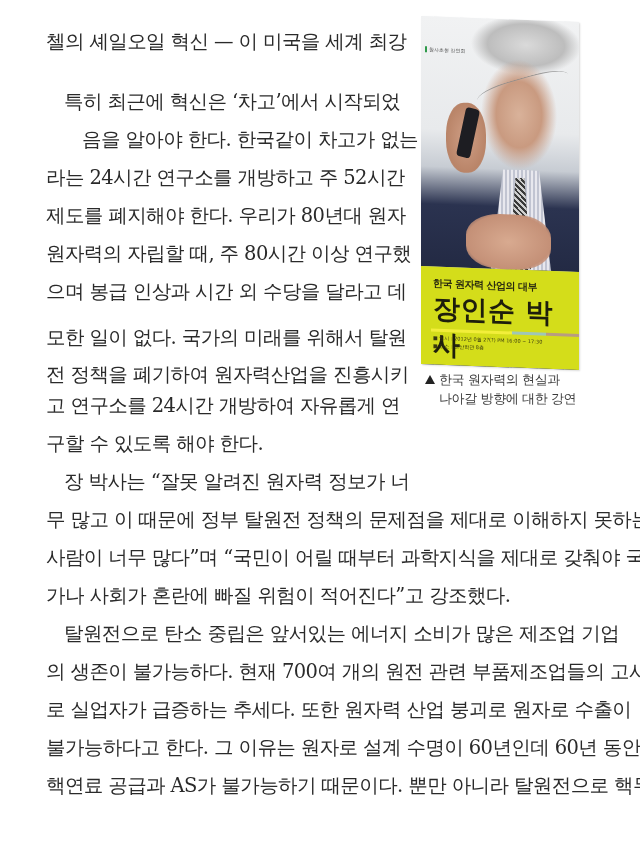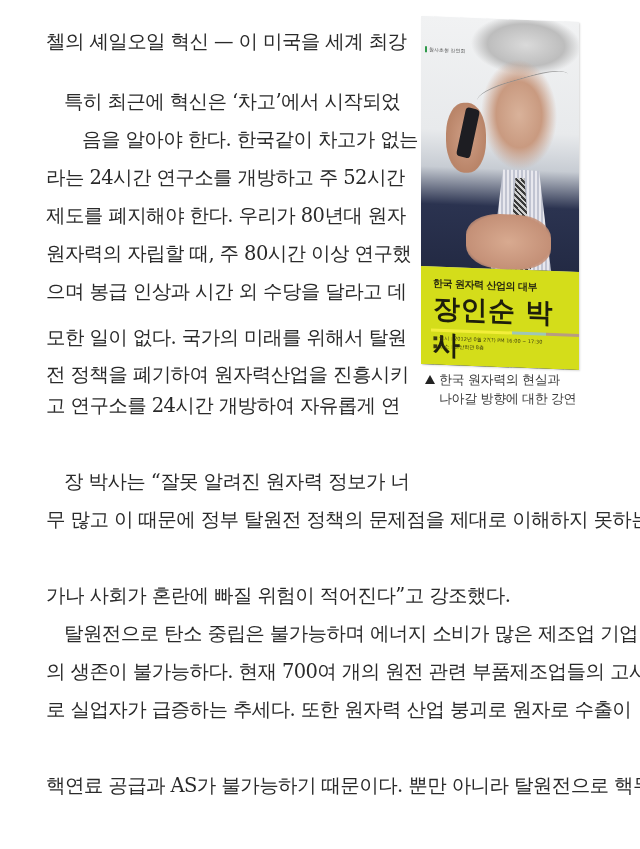--- a/index.html
+++ b/index.html
@@ -184,27 +184,30 @@
   <div class="line narrow" style="top:14px;margin-top:16px;">첼의 셰일오일 혁신 — 이 미국을 세계 최강</div>
   <div class="line narrow indent" style="top:90px;">특히 최근에 혁신은 ‘차고’에서 시작되었</div>
   <div class="line narrow" style="top:128px;margin-left:36px;">음을 알아야 한다. 한국같이 차고가 없는 나</div>
   <div class="line narrow" style="top:166px;">라는 24시간 연구소를 개방하고 주 52시간</div>
   <div class="line narrow" style="top:204px;">제도를 폐지해야 한다. 우리가 80년대 원자</div>
   <div class="line narrow" style="top:242px;">원자력의 자립할 때, 주 80시간 이상 연구했</div>
   <div class="line narrow" style="top:280px;">으며 봉급 인상과 시간 외 수당을 달라고 데</div>
   <div class="line narrow" style="top:318px;margin-top:8px;">모한 일이 없다. 국가의 미래를 위해서 탈원</div>
   <div class="line narrow" style="top:356px;margin-top:7px;">전 정책을 폐기하여 원자력산업을 진흥시키</div>
   <div class="line narrow" style="top:394px;">고 연구소를 24시간 개방하여 자유롭게 연</div>
+  <div class="line narrow last" style="top:432px;">구할 수 있도록 해야 한다.</div>
   <div class="line narrow indent" style="top:470px;">장 박사는 “잘못 알려진 원자력 정보가 너</div>
 
   <div class="line wide" style="top:508px;">무 많고 이 때문에 정부 탈원전 정책의 문제점을 제대로 이해하지 못하는</div>
+  <div class="line wide" style="top:546px;">사람이 너무 많다”며 “국민이 어릴 때부터 과학지식을 제대로 갖춰야 국</div>
   <div class="line wide last" style="top:584px;">가나 사회가 혼란에 빠질 위험이 적어진다”고 강조했다.</div>
-  <div class="line wide indent" style="top:622px;">탈원전으로 탄소 중립은 불가능하며 에너지 소비가 많은 제조업 기업</div>
+  <div class="line wide indent" style="top:622px;">탈원전으로 탄소 중립은 앞서있는 에너지 소비가 많은 제조업 기업</div>
   <div class="line wide" style="top:660px;">의 생존이 불가능하다. 현재 700여 개의 원전 관련 부품제조업들의 고사</div>
   <div class="line wide" style="top:698px;">로 실업자가 급증하는 추세다. 또한 원자력 산업 붕괴로 원자로 수출이</div>
+  <div class="line wide" style="top:736px;">불가능하다고 한다. 그 이유는 원자로 설계 수명이 60년인데 60년 동안</div>
   <div class="line wide" style="top:774px;">핵연료 공급과 AS가 불가능하기 때문이다. 뿐만 아니라 탈원전으로 핵무</div>
 </div>
 
 <div class="poster">
   <div class="poster-photo"></div>
   <div class="poster-shirt"></div>
   <div class="poster-tie"></div>
   <div class="poster-phone-hand"></div>
   <div class="poster-phone"></div>
   <div class="poster-hand"></div>

